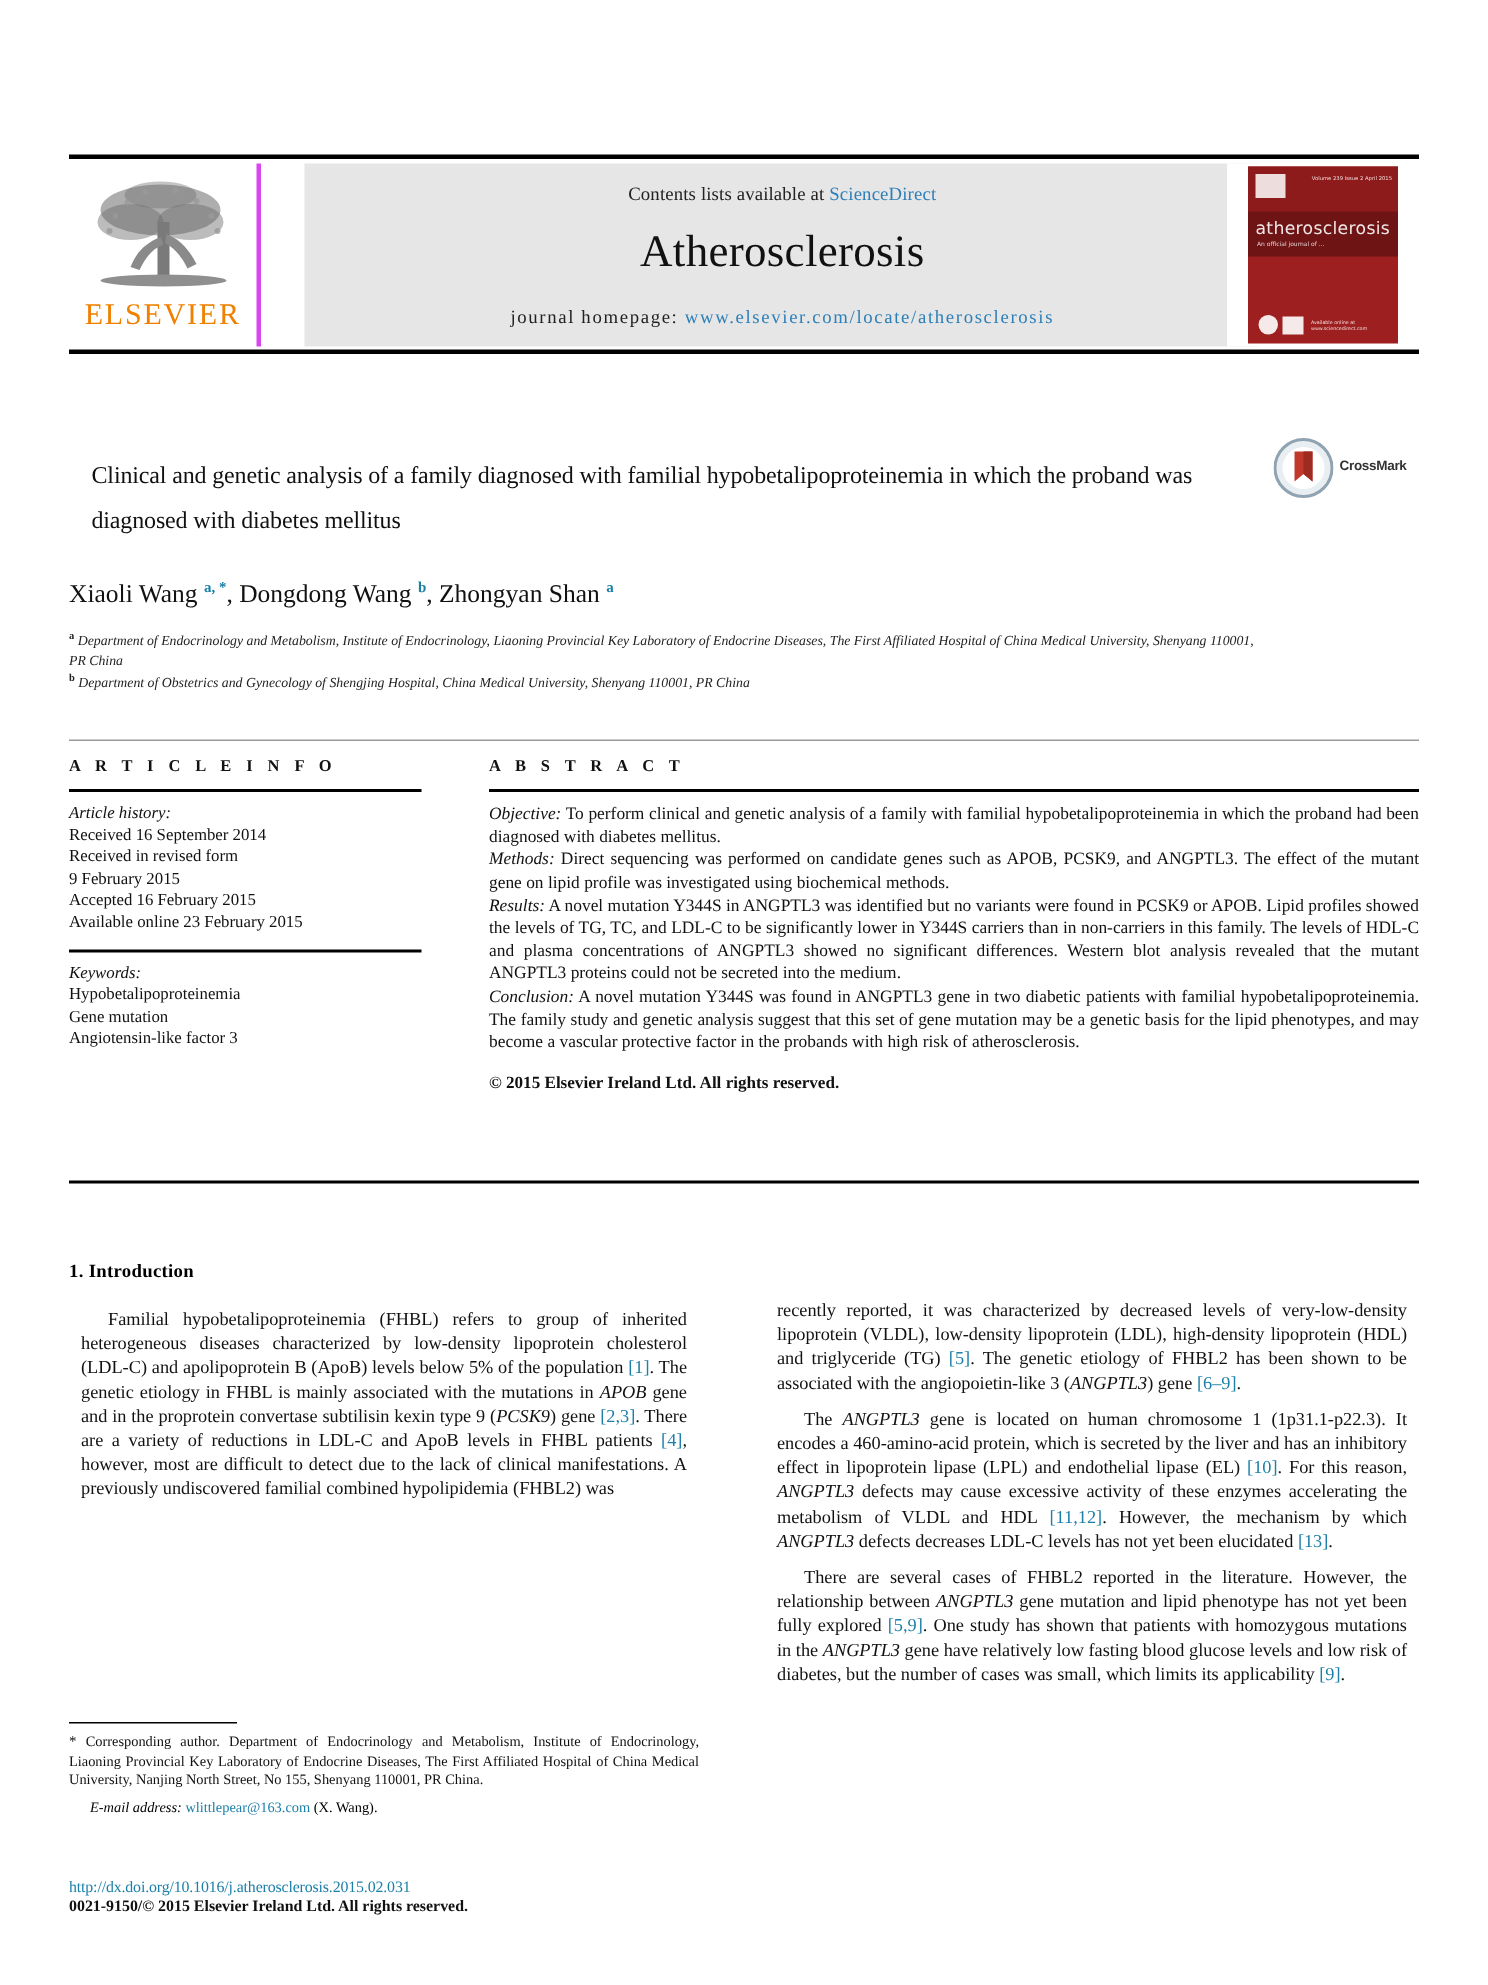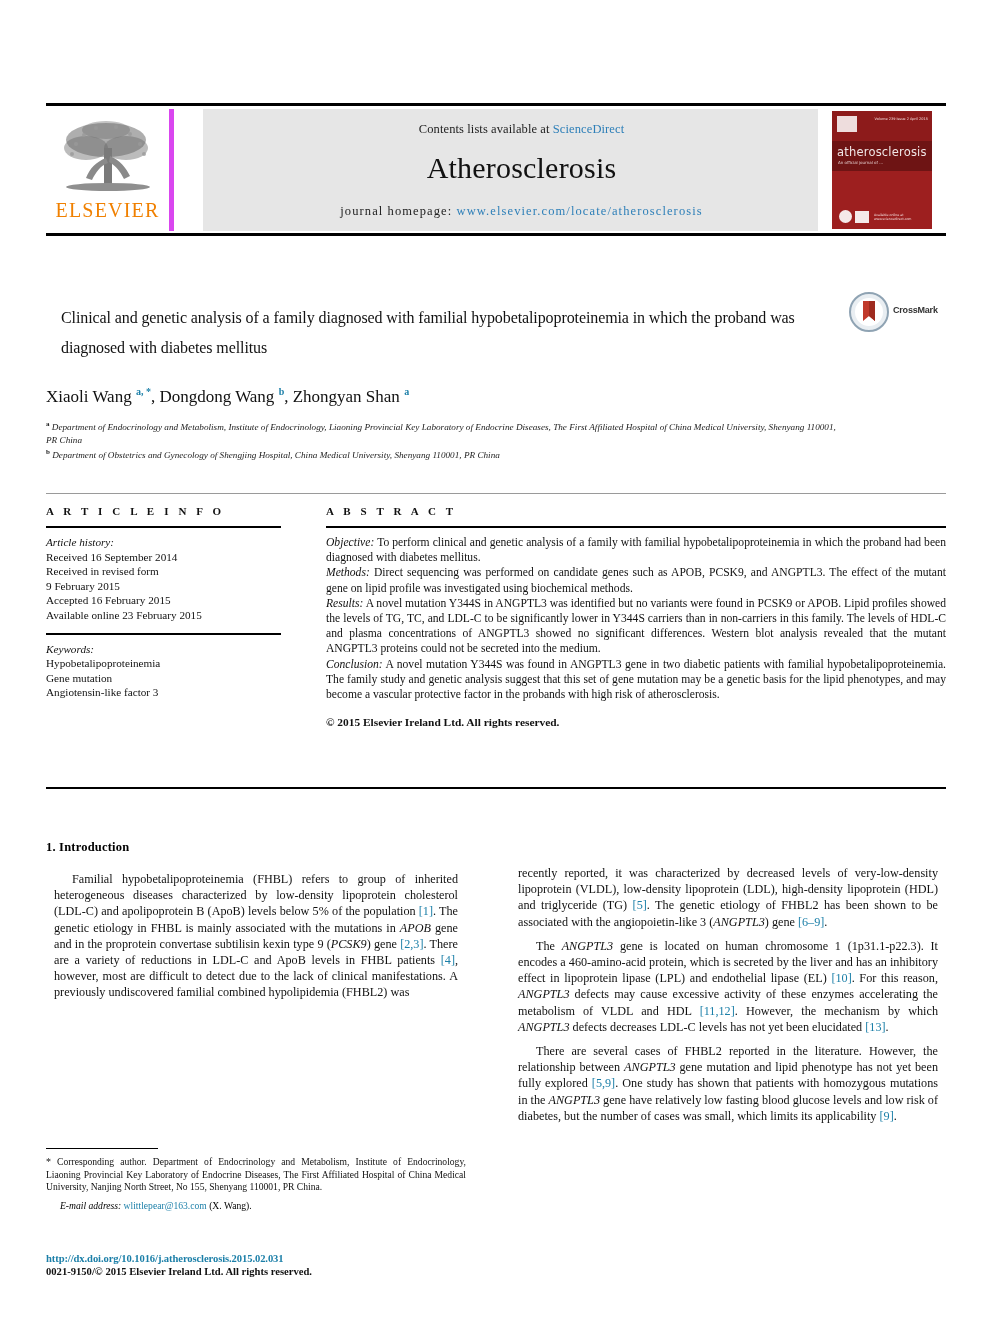--- a/index.html
+++ b/index.html
@@ -54,21 +54,21 @@
     width: 900px;
     height: 3px;
     background: #000;
   }
   .elsevier-logo {
     position: absolute;
     top: 6px;
     left: 0px;
     width: 128px;
     height: 122px;
-    border-right: 5px solid #d946ef;
+    border-right: 3px solid #d946ef;
     box-sizing: border-box;
     display: flex;
     flex-direction: column;
     align-items: center;
     justify-content: center;
   }
   .elsevier-tree {
     width: 96px;
     height: 80px;
   }
@@ -404,21 +404,21 @@
 
   .doi-block {
     position: absolute;
     top: 1253px;
     left: 46px;
     width: 460px;
   }
   .doi-link {
     font-size: 10.6px;
     color: #1b7fa8;
-    font-weight: bold;
+    font-weight: normal;
     letter-spacing: -0.1px;
     text-decoration: none;
     display: block;
   }
   .issn-line {
     font-size: 10.6px;
     font-weight: bold;
     color: #111;
     margin-top: 2px;
   }

